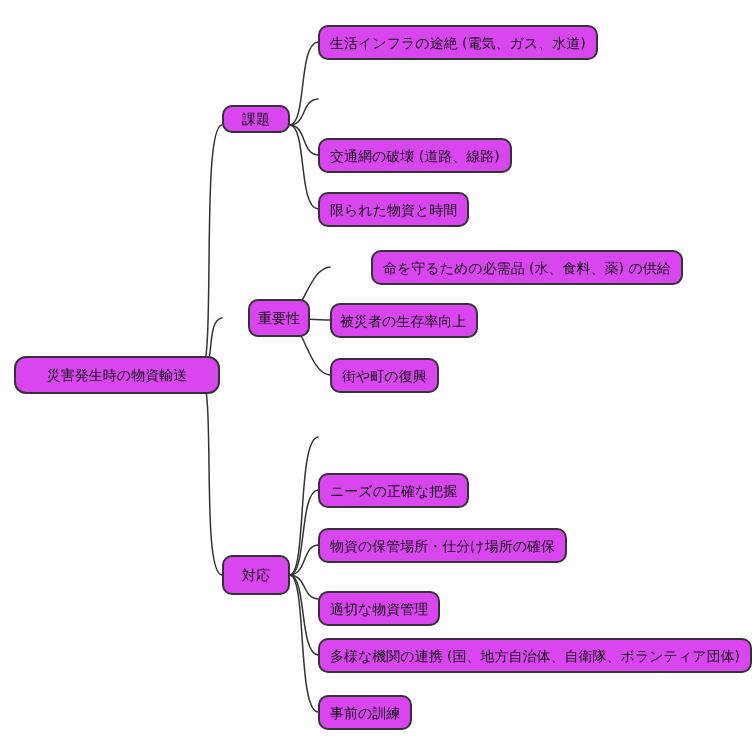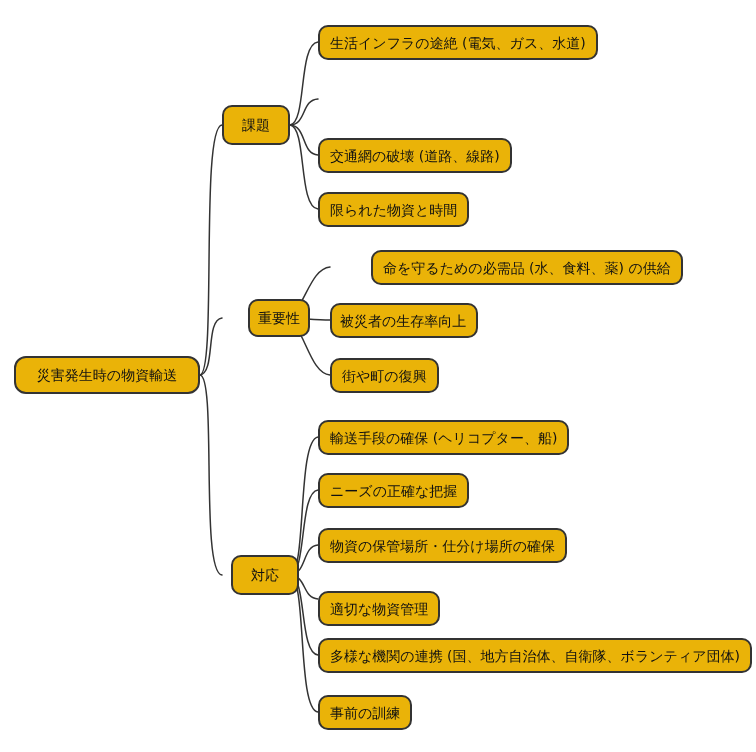--- a/index.html
+++ b/index.html
@@ -24,34 +24,34 @@
     stroke: #333333;
     stroke-width: 1.5;
     stroke-linecap: round;
   }
   .node {
     position: absolute;
     box-sizing: border-box;
     display: flex;
     align-items: center;
     justify-content: center;
-    background: #eab308;
+    background: #d946ef;
     border: 2px solid #333333;
     border-radius: 10px;
     font-size: 14px;
     line-height: 1;
     color: #111111;
     white-space: nowrap;
     padding: 0 10px;
     height: 35px;
   }
-  .node.root   { left: 14px;  top: 356px; width: 186px; height: 38px; border-radius: 12px; }
-  .node.branch-a { left: 222px; top: 105px; width: 68px; height: 40px; }
+  .node.root   { left: 14px;  top: 356px; width: 206px; height: 38px; border-radius: 12px; }
+  .node.branch-a { left: 222px; top: 105px; width: 68px; height: 28px; }
   .node.branch-b { left: 222px; top: 299px; width: 62px; height: 38px; margin-left: 26px; }
-  .node.branch-c { left: 222px; top: 555px; width: 68px; height: 40px; margin-left: 9px; }
+  .node.branch-c { left: 222px; top: 555px; width: 68px; height: 40px; }
 
   .node.leaf-a0 { left: 318px; top: 25px;  }
   .node.leaf-a1 { left: 318px; top: 82px;  }
   .node.leaf-a2 { left: 318px; top: 138px; }
   .node.leaf-a3 { left: 318px; top: 192px; }
 
   .node.leaf-b0 { left: 330px; top: 250px; margin-left: 41px; }
   .node.leaf-b1 { left: 330px; top: 303px; padding-left: 8px; }
   .node.leaf-b2 { left: 330px; top: 358px; }
 
@@ -97,20 +97,19 @@
   <div class="node branch-c">対応</div>
 
   <div class="node leaf-a0">生活インフラの途絶 (電気、ガス、水道)</div>
   <div class="node leaf-a2">交通網の破壊 (道路、線路)</div>
   <div class="node leaf-a3">限られた物資と時間</div>
 
   <div class="node leaf-b0">命を守るための必需品 (水、食料、薬) の供給</div>
   <div class="node leaf-b1">被災者の生存率向上</div>
   <div class="node leaf-b2">街や町の復興</div>
 
-  <div class="node leaf-c0">輸送手段の確保 (ヘリコプター、船)</div>
   <div class="node leaf-c1">ニーズの正確な把握</div>
   <div class="node leaf-c2">物資の保管場所・仕分け場所の確保</div>
   <div class="node leaf-c3">適切な物資管理</div>
   <div class="node leaf-c4">多様な機関の連携 (国、地方自治体、自衛隊、ボランティア団体)</div>
   <div class="node leaf-c5">事前の訓練</div>
 
 </div>
 
 </body></html>

